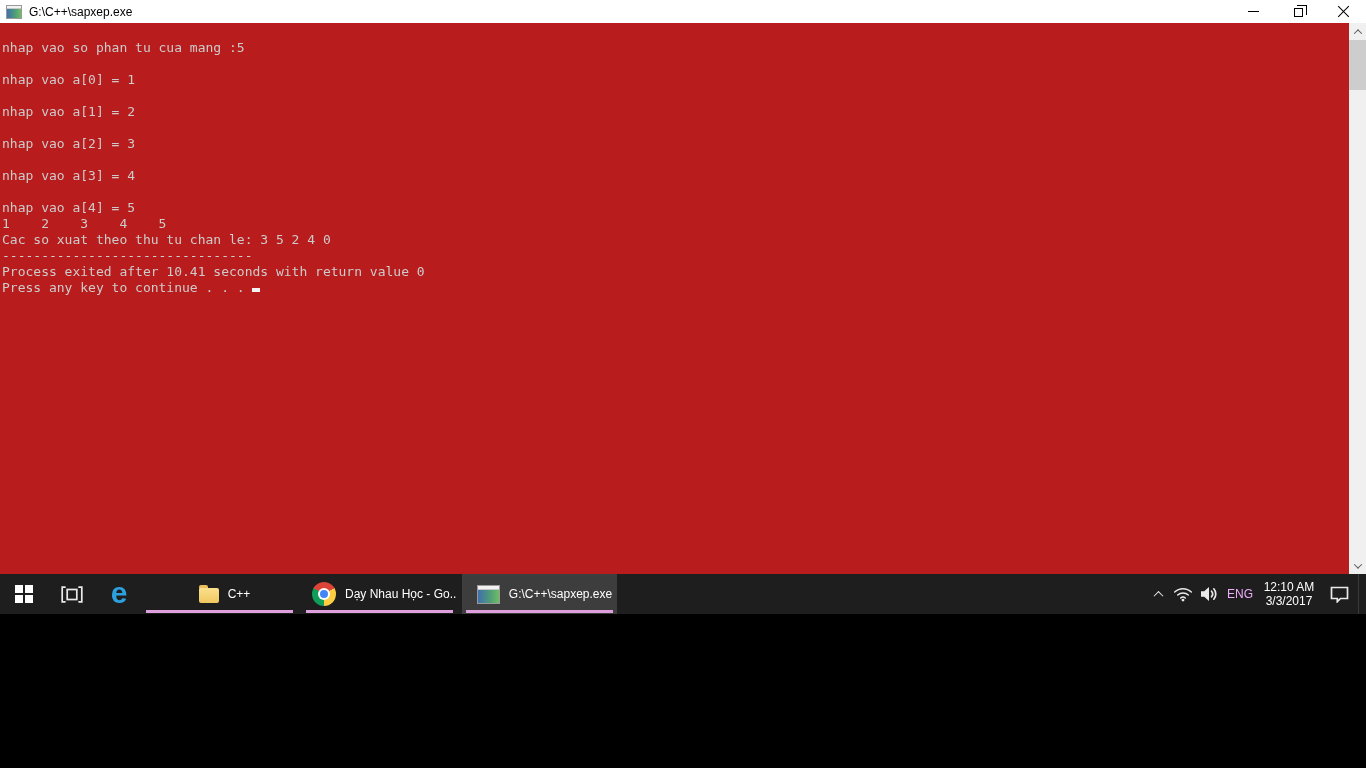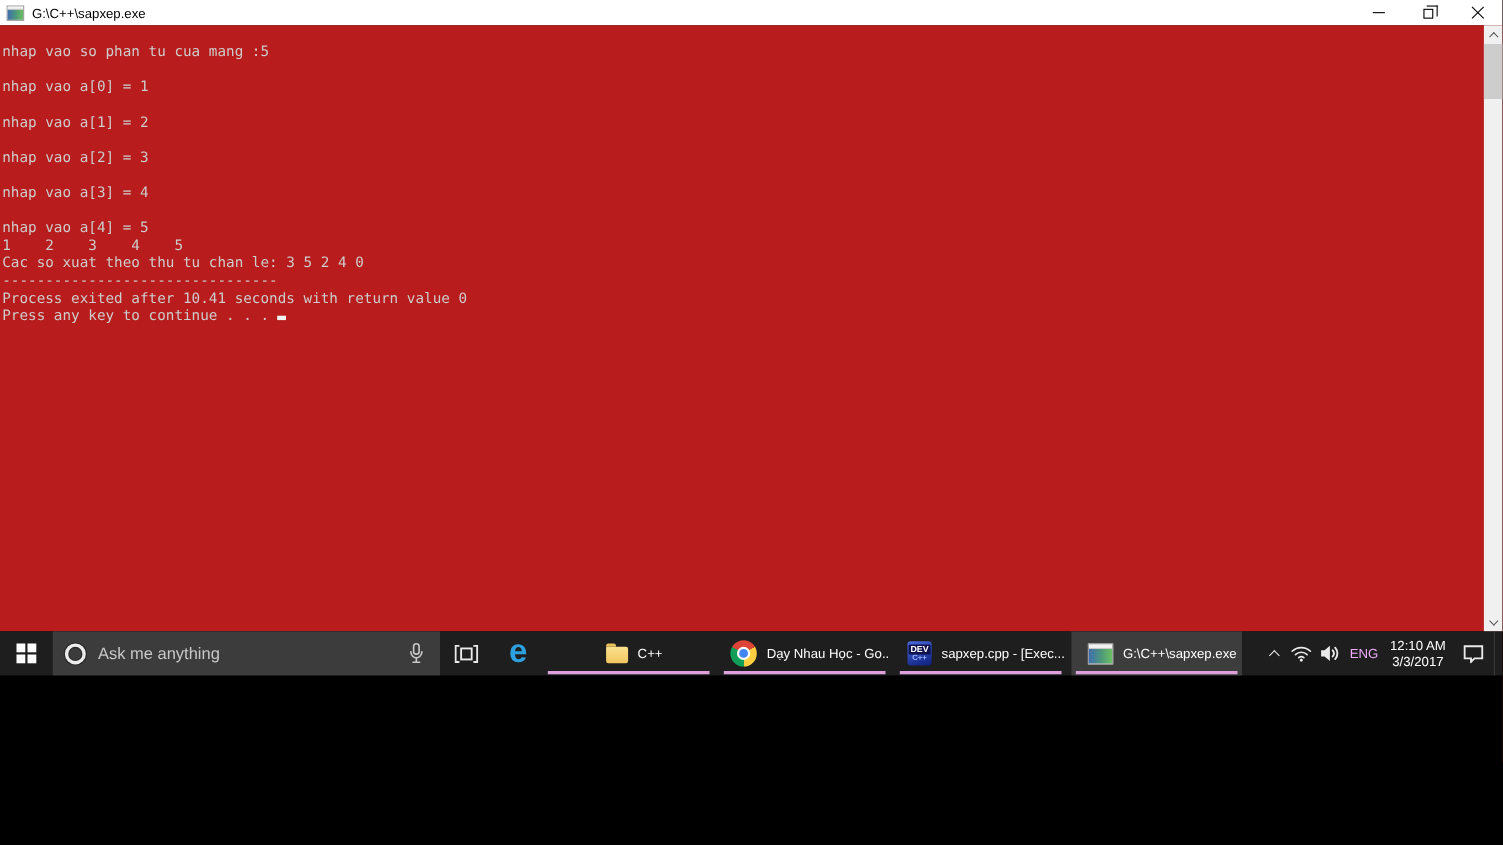--- a/index.html
+++ b/index.html
@@ -151,31 +151,20 @@
 
     <div class="tb-btn start-btn">
       <span class="win-logo">
           <span></span>
           <span></span>
           <span></span>
           <span></span>
         </span>
     </div>
 
-    <div class="search-box">
-      <span class="cortana-ring"></span>
-      <span class="search-ph">Ask me anything</span>
-      <span class="mic">
-        <svg width="15" height="20" viewBox="0 0 15 20">
-          <rect class="stm" x="5" y="1.2" width="5" height="9.5" rx="2.5"></rect>
-          <path class="stm" d="M2.5 8.5 a5 5.5 0 0 0 10 0"></path>
-          <path class="stm" d="M7.5 14.5 v3 M4.5 18 h6"></path>
-        </svg>
-      </span>
-    </div>
 
     <div class="tb-btn taskview-btn">
       <svg width="22" height="17" viewBox="0 0 22 17">
         <path class="st" d="M4 1.2 H1.2 V15.8 H4"></path>
         <path class="st" d="M18 1.2 H20.8 V15.8 H18"></path>
         <rect class="st" x="6.2" y="3.5" width="9.6" height="10"></rect>
       </svg>
     </div>
 
     <div class="tb-btn edge-btn">
@@ -189,27 +178,20 @@
 
     <div class="tb-btn app-btn open">
       <span class="chrome-ico">
           <span class="ring">
             <span class="dot"></span>
           </span>
         </span>
       <span class="app-label">Dạy Nhau Học - Go...</span>
     </div>
 
-    <div class="tb-btn app-btn open">
-      <span class="dev-ico">
-        <span class="t1">DEV</span>
-        <span class="t2">C++</span>
-      </span>
-      <span class="app-label">sapxep.cpp - [Exec...</span>
-    </div>
 
     <div class="tb-btn app-btn open active">
       <span class="console-ico lg">
           <span class="cap"></span>
           <span class="bod"></span>
         </span>
       <span class="app-label">G:\C++\sapxep.exe</span>
     </div>
 
     <div class="tray">

